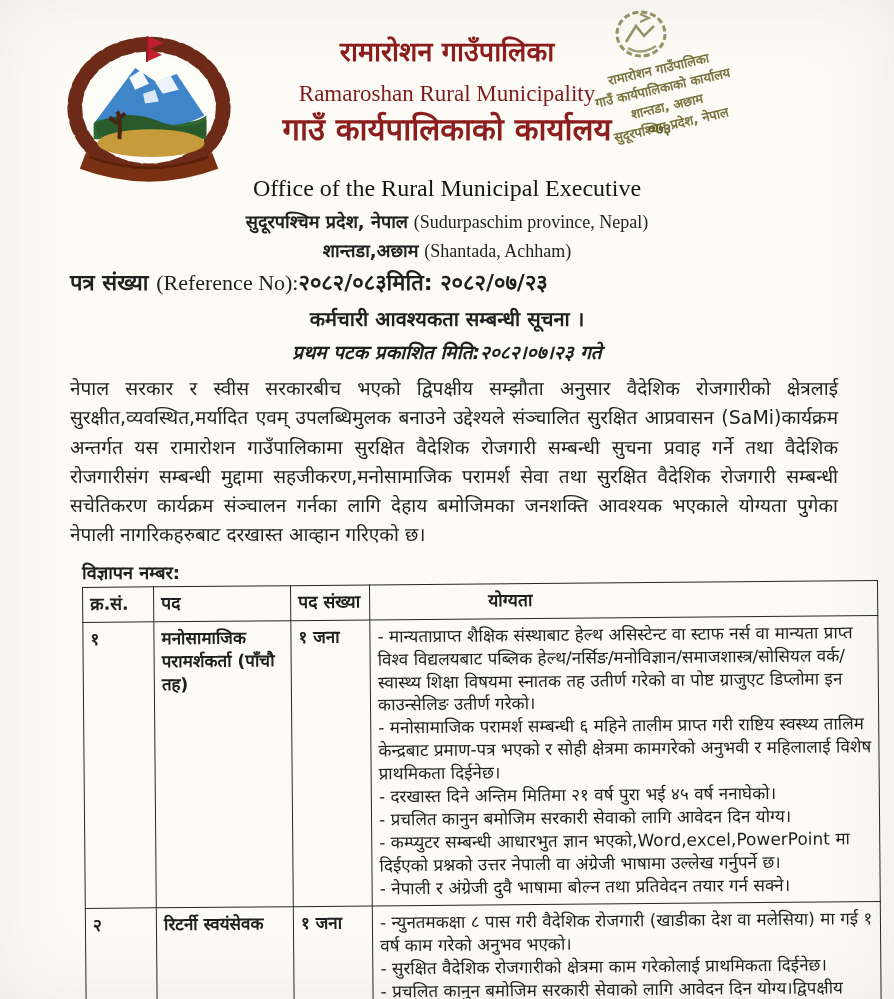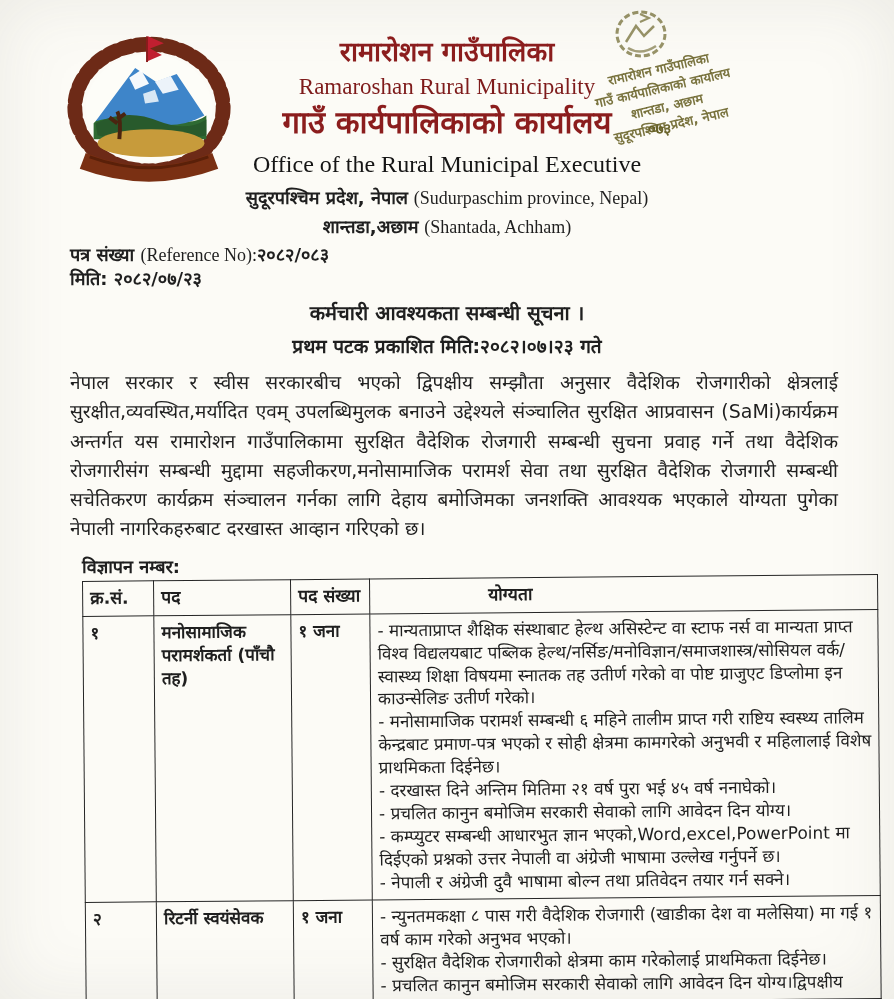--- a/index.html
+++ b/index.html
@@ -6,45 +6,45 @@
   body{background:#e8e8e4;font-family:"DejaVu Sans",sans-serif;}
   .page{
     position:relative;width:894px;height:999px;margin:0 auto;
     background:#fcfbf6;overflow:hidden;color:#1f1f1f;
     box-shadow:inset 0 0 70px rgba(90,90,80,0.10);
   }
   
   .logo{position:absolute;left:60px;top:28px;width:178px;height:164px;}
   .head-center{padding-top:36px;text-align:center;line-height:1.15;}
   .h-np1{font-size:27px;font-weight:bold;color:#8b1d1d;}
-  .h-en1{font-size:23px;color:#7e1b1b;font-family:"Liberation Serif",serif;margin-top:7px;}
+  .h-en1{font-size:23px;color:#7e1b1b;font-family:"Liberation Serif",serif;margin-top:14px;}
   .h-np2{font-size:31px;font-weight:bold;color:#8b1d1d;margin-top:5px;}
-  .h-en2{font-size:24px;color:#151515;font-family:"Liberation Serif",serif;margin-top:10px;}
+  .h-en2{font-size:24px;color:#151515;font-family:"Liberation Serif",serif;margin-top:27px;}
   .h-addr{font-size:18px;margin-top:9px;}
   .h-addr .np{font-weight:bold;}
   .h-addr .en{font-family:"Liberation Serif",serif;font-weight:normal;}
   
   .stamp{position:absolute;left:540px;top:4px;width:250px;height:160px;pointer-events:none;}
   .stamp-emblem{position:absolute;left:62px;top:0px;opacity:.85;}
   .stamp-text{
     position:absolute;left:0px;top:56px;width:250px;text-align:center;
     transform:rotate(-13deg);transform-origin:center;
     color:rgba(104,97,38,0.88);font-weight:bold;line-height:1.45;font-size:13px;
   }
   .stamp-num{position:absolute;left:648px;top:118px;color:rgba(100,94,36,0.95);font-size:15px;font-weight:bold;}
   
-  .meta-row{display:flex;justify-content:flex-start;margin:4px 58px 0 70px;font-size:18px;flex-direction:column;}
+  .meta-row{display:flex;justify-content:flex-start;margin:4px 58px 0 70px;font-size:22px;}
   .meta-row .np{font-weight:bold;}
   .meta-row .en{font-family:"Liberation Serif",serif;}
   .meta-row .right{font-weight:bold;}
   .meta-row.second{margin-top:6px;}
   .meta-row.second .right{margin-right:46px;}
   
   .title{ text-align:center;font-weight:bold;font-size:20px;margin-top:9px;}
-  .subtitle{text-align:center;font-weight:bold;font-size:19px;margin-top:7px;}
+  .subtitle{text-align:center;font-weight:bold;font-size:19px;margin-top:7px;font-style:italic;}
   .body-par{
     margin:9px 56px 0 70px;font-size:19px;line-height:1.54;text-align:justify;font-weight:400;
   }
   .advert{font-weight:bold;font-size:18px;margin:10px 0 3px 82px;}
   
   .tbl-wrap{margin-left:82px;margin-right:8px;transform:rotate(-0.5deg);transform-origin:left top;}
   table{border-collapse:collapse;width:796px;font-size:17px;table-layout:fixed;}
   th,td{border:1.6px solid #262626;vertical-align:top;padding:5px 7px;text-align:left;line-height:1.35;}
   th{font-weight:bold;font-size:17.5px;}
   th.qual{padding-left:118px;}

